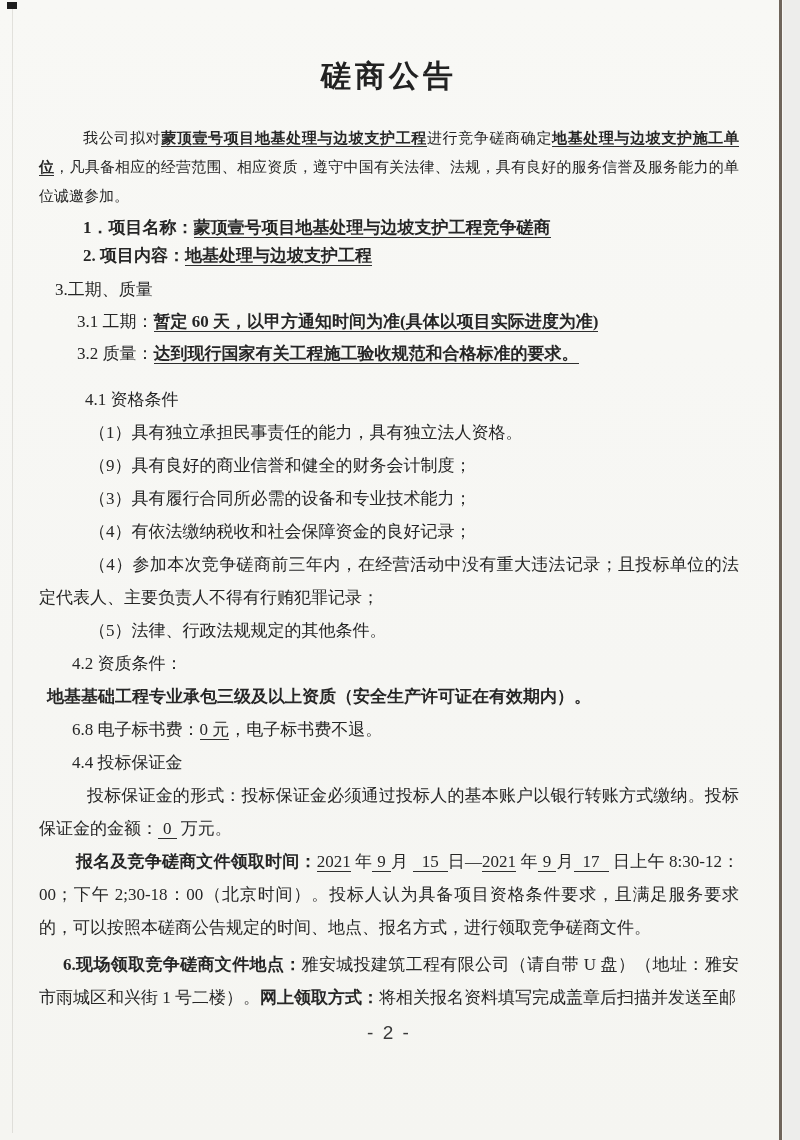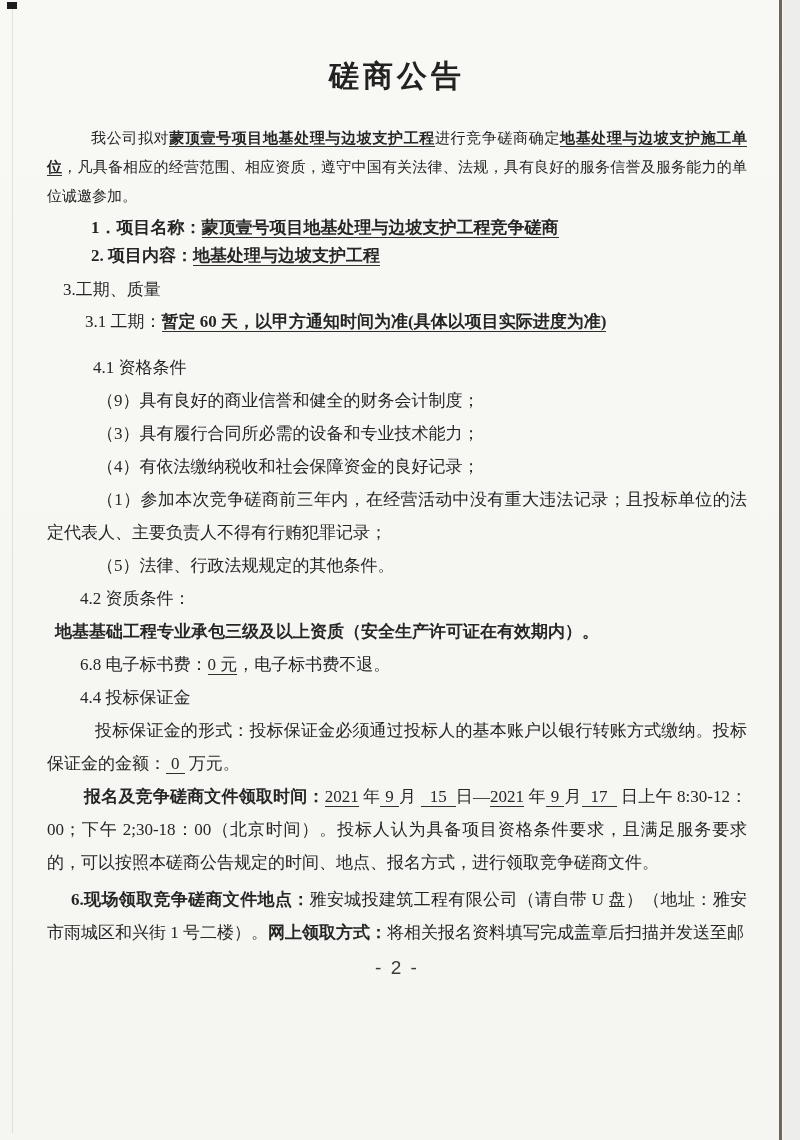--- a/index.html
+++ b/index.html
@@ -10,21 +10,21 @@
     color:#262626;
     position:relative;
     overflow:hidden;
   }
   
   .scan-strip-right{position:absolute;left:783px;top:0;width:17px;height:1140px;background:#ededeb;}
   .scan-line-right{position:absolute;left:779px;top:0;width:3px;height:1140px;background:#6f655b;}
   .left-faint-line{position:absolute;left:12px;top:8px;width:1px;height:1125px;background:rgba(110,105,95,0.16);}
   .corner-mark{position:absolute;left:7px;top:2px;width:10px;height:7px;background:#1d1d1d;}
 
-  .content{position:absolute;left:47px;top:0;width:700px;font-size:17px;}
+  .content{position:absolute;left:39px;top:0;width:700px;font-size:17px;}
 
   .title{margin:56px 0 0;text-align:center;font-size:30px;font-weight:700;letter-spacing:4px;line-height:40px;color:#222;}
 
   p{margin:0;}
   .p-intro{margin-top:28px;font-size:15px;line-height:29px;text-align:justify;text-indent:44px;}
   .item-12{margin:3px 0 0 44px;line-height:28px;font-weight:700;}
   .item-2{margin-left:44px;line-height:28px;font-weight:700;}
   .item-3{margin:6px 0 0 16px;line-height:28px;}
   .sub-3a{margin:3px 0 0 38px;line-height:30px;}
   .sub-3b{margin:2px 0 0 38px;line-height:30px;}
@@ -62,28 +62,30 @@
   <p class="p-intro"><span>我公司拟对</span><span class="b u">蒙顶壹号项目地基处理与边坡支护工程</span><span>进行竞争磋商确定</span><span class="b u">地基处理与边坡支护施工单位</span><span>，凡具备相应的经营范围、相应资质，遵守中国有关法律、法规，具有良好的服务信誉及服务能力的单位诚邀参加。</span></p>
 
   <p class="item-12"><span>1．项目名称：</span><span class="u">蒙顶壹号项目地基处理与边坡支护工程竞争磋商</span></p>
 
   <p class="item-2"><span>2. 项目内容：</span><span class="u">地基处理与边坡支护工程</span></p>
 
   <p class="item-3">3.工期、质量</p>
 
   <p class="sub-3a"><span>3.1 工期：</span><span class="b u">暂定 60 天，以甲方通知时间为准(具体以项目实际进度为准)</span></p>
 
+  <p class="sub-3b"><span>3.2 质量：</span><span class="b u">达到现行国家有关工程施工验收规范和合格标准的要求。</span></p>
 
 
   <p class="sub-41">4.1 资格条件</p>
 
+  <p class="cond">（1）具有独立承担民事责任的能力，具有独立法人资格。</p>
   <p class="cond">（9）具有良好的商业信誉和健全的财务会计制度；</p>
   <p class="cond">（3）具有履行合同所必需的设备和专业技术能力；</p>
   <p class="cond">（4）有依法缴纳税收和社会保障资金的良好记录；</p>
-  <p class="cond-wrap">（1）参加本次竞争磋商前三年内，在经营活动中没有重大违法记录；且投标单位的法定代表人、主要负责人不得有行贿犯罪记录；</p>
+  <p class="cond-wrap">（4）参加本次竞争磋商前三年内，在经营活动中没有重大违法记录；且投标单位的法定代表人、主要负责人不得有行贿犯罪记录；</p>
   <p class="cond">（5）法律、行政法规规定的其他条件。</p>
 
   <p class="sub-42">4.2 资质条件：</p>
   <p class="qual-line">地基基础工程专业承包三级及以上资质（安全生产许可证在有效期内）。</p>
 
   <p class="sub-43"><span>6.8 电子标书费：</span><span class="u">0 元</span><span>，电子标书费不退。</span></p>
 
   <p class="sub-44">4.4 投标保证金</p>
 
   <p class="p-deposit"><span>投标保证金的形式：投标保证金必须通过投标人的基本账户以银行转账方式缴纳。投标保证金的金额：</span><span class="u-pad">0</span> <span>万元。</span></p>

